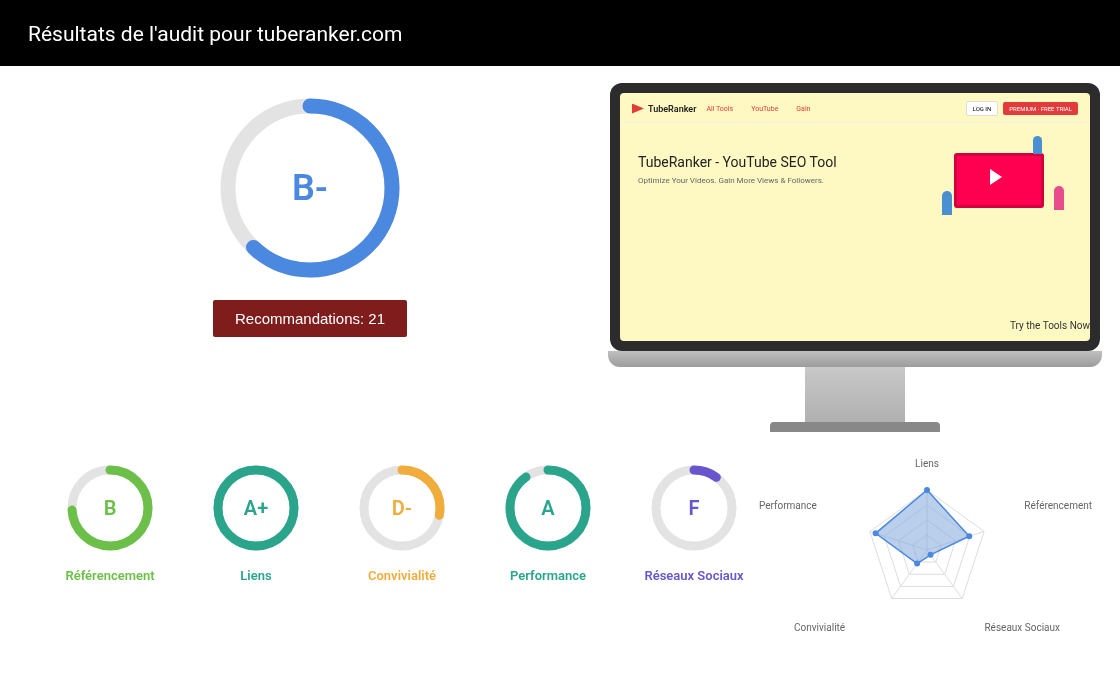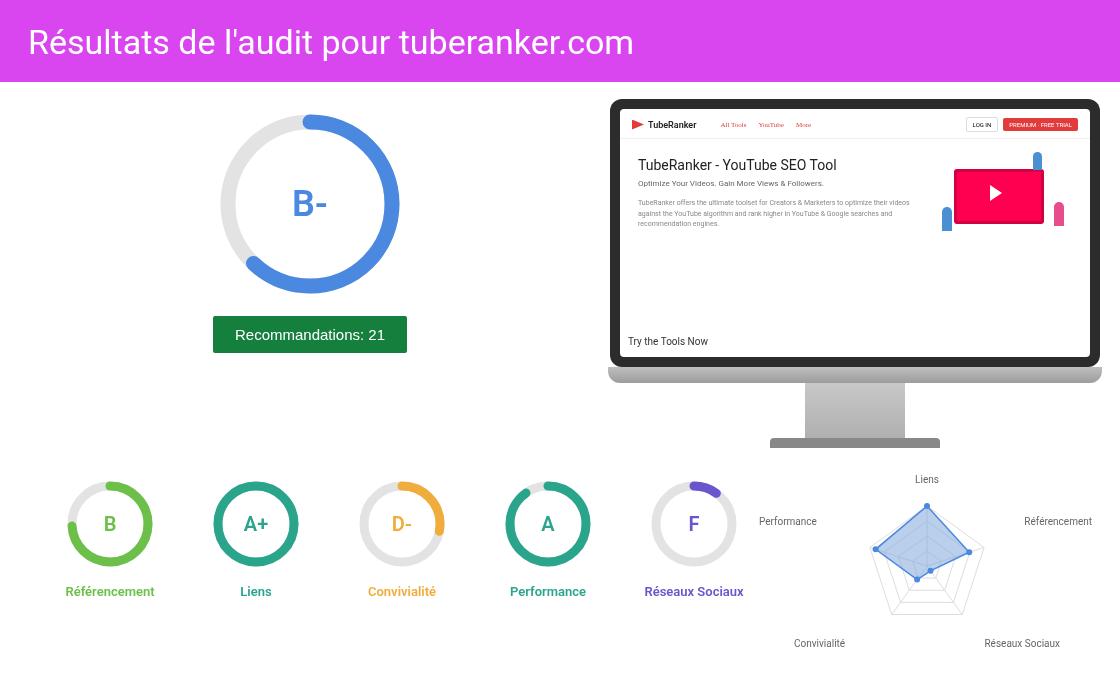--- a/index.html
+++ b/index.html
@@ -1,48 +1,48 @@
 <!DOCTYPE html>
 <html><head>
 <meta charset="utf-8">
 <style>
 * { box-sizing: border-box; margin: 0; padding: 0; }
 body { font-family: -apple-system, BlinkMacSystemFont, "Segoe UI", Roboto, Helvetica, Arial, sans-serif; background: #fff; width: 1120px; height: 676px; overflow: hidden; position: relative; }
-.header { background: #d946ef; color: #fff; padding: 22px 28px 20px; font-size: 34px; font-weight: 400; }
+.header { background: #000000; color: #fff; padding: 22px 28px 20px; font-size: 21px; font-weight: 400; }
 .main { display: flex; padding: 12px 30px 0; gap: 20px; }
 .left { flex: 0 0 560px; display: flex; flex-direction: column; align-items: center; padding-top: 10px; }
 .big-circle-wrap { position: relative; width: 200px; height: 200px; }
 .big-circle-wrap svg { transform: rotate(-90deg); }
 .grade-center { position: absolute; top: 0; left: 0; width: 100%; height: 100%; display: flex; align-items: center; justify-content: center; font-size: 36px; font-weight: 600; color: #4b88e0; }
 .tagline { font-size: 24px; color: #333; margin-top: 22px; font-weight: 400; }
-.reco-btn { background: #15803d; color: #fff; border: none; padding: 10px 22px; font-size: 15px; margin-top: 12px; border-radius: 2px; cursor: pointer; }
+.reco-btn { background: #7f1d1d; color: #fff; border: none; padding: 10px 22px; font-size: 15px; margin-top: 12px; border-radius: 2px; cursor: pointer; }
 .right { flex: 1; display: flex; align-items: flex-start; justify-content: center; padding-top: 5px; }
 .monitor { width: 490px; }
 .monitor-frame { background: #2c2c2c; border-radius: 12px; padding: 10px; }
-.screen { background: #ffffff; height: 248px; border-radius: 4px; position: relative; overflow: hidden; display: flex; flex-direction: column; }
+.screen { background: #fef9c3; height: 248px; border-radius: 4px; position: relative; overflow: hidden; display: flex; flex-direction: column; }
 .screen-header { display: flex; align-items: center; justify-content: space-between; padding: 8px 12px 6px; border-bottom: 1px solid #f0f0f0; font-size: 8px; }
 .logo { display: flex; align-items: center; gap: 4px; font-weight: 600; color: #222; font-size: 9px; }
 .logo-icon { width: 12px; height: 10px; background: #e23b3b; clip-path: polygon(0 0, 100% 50%, 0 100%); }
-.nav-items { display: flex; gap: 12px; color: #e23b3b; font-size: 7px; margin-left: 24px; font-family: Liberation Serif, serif; }
+.nav-items { display: flex; gap: 18px; color: #e23b3b; font-size: 7px; margin-left: 10px; }
 .right-btns { display: flex; gap: 5px; align-items: center; }
 .login-btn { font-size: 6px; border: 1px solid #ddd; padding: 3px 6px; background: #fff; border-radius: 2px; }
 .trial-btn { font-size: 6px; background: #e23b3b; color: #fff; padding: 3px 6px; border-radius: 2px; }
 .screen-body { display: flex; padding: 18px; gap: 10px; flex: 1; }
 .screen-left { flex: 1; }
-.sb-title { font-size: 14px; color: #222; margin-bottom: 6px; }
+.sb-title { font-size: 14px; color: #222; margin-bottom: 6px; margin-top: 13px; }
 .sb-sub { font-size: 8px; color: #666; margin-bottom: 10px; }
 .sb-desc { font-size: 7px; color: #888; line-height: 1.5; }
 .screen-right { width: 140px; position: relative; }
 .illus-screen { width: 90px; height: 55px; background: #ff0050; border: 3px solid #d10040; border-radius: 3px; position: absolute; top: 12px; left: 22px; }
 .illus-play { position: absolute; top: 28px; left: 58px; width: 0; height: 0; border-left: 12px solid #fff; border-top: 8px solid transparent; border-bottom: 8px solid transparent; }
 .illus-person { width: 10px; height: 24px; background: #4a8fd1; position: absolute; border-radius: 5px 5px 0 0; }
 .illus-person.p1 { left: 10px; top: 50px; }
 .illus-person.p2 { right: 8px; top: 45px; background: #e84c8c; }
 .illus-person.p3 { right: 30px; top: -5px; background: #4a8fd1; width: 9px; height: 18px; }
-.try-label { text-align: left; font-size: 10px; color: #333; padding: 10px 8px; }
+.try-label { text-align: right; font-size: 10px; color: #333; padding: 10px 0; }
 .monitor-base { background: linear-gradient(#bfbfbf, #9c9c9c); height: 16px; border-radius: 0 0 12px 12px; margin: 0 -2px; }
 .monitor-stand { width: 100px; height: 55px; background: linear-gradient(#c8c8c8, #b0b0b0); margin: 0 auto; }
 .monitor-foot { width: 170px; height: 10px; background: #888; border-radius: 4px 4px 0 0; margin: 0 auto; }
 .bottom { display: flex; padding: 30px 40px 0; align-items: flex-start; gap: 10px; }
 .small-circle { display: flex; flex-direction: column; align-items: center; width: 140px; }
 .sc-wrap { position: relative; width: 92px; height: 92px; }
 .sc-wrap svg { transform: rotate(-90deg); }
 .sc-grade { position: absolute; top: 0; left: 0; width: 100%; height: 100%; display: flex; align-items: center; justify-content: center; font-size: 20px; font-weight: 600; }
 .sc-label { margin-top: 14px; font-size: 13px; font-weight: 600; }
 .radar { flex: 1; position: relative; height: 175px; }
@@ -74,33 +74,32 @@
         <div class="screen">
           <div class="screen-header">
             <div style="display:flex;align-items:center;">
               <div class="logo">
                 <div class="logo-icon"></div>
                 <span>TubeRanker</span>
               </div>
               <div class="nav-items">
                 <span>All Tools</span>
                 <span>YouTube</span>
-                <span>More</span>
+                <span>Gain</span>
               </div>
             </div>
             <div class="right-btns">
               <div class="login-btn">LOG IN</div>
               <div class="trial-btn">PREMIUM · FREE TRIAL</div>
             </div>
           </div>
           <div class="screen-body">
             <div class="screen-left">
               <div class="sb-title">TubeRanker - YouTube SEO Tool</div>
               <div class="sb-sub">Optimize Your Videos. Gain More Views &amp; Followers.</div>
-              <div class="sb-desc">TubeRanker offers the ultimate toolset for Creators &amp; Marketers to optimize their videos against the YouTube algorithm and rank higher in YouTube &amp; Google searches and recommendation engines.</div>
             </div>
             <div class="screen-right">
               <div class="illus-screen"></div>
               <div class="illus-play"></div>
               <div class="illus-person p1"></div>
               <div class="illus-person p2"></div>
               <div class="illus-person p3"></div>
             </div>
           </div>
           <div class="try-label">Try the Tools Now</div>

